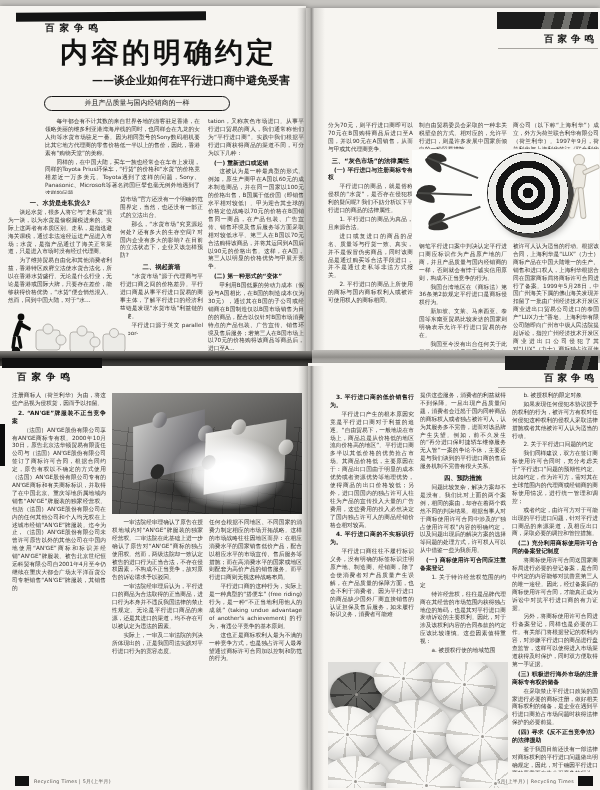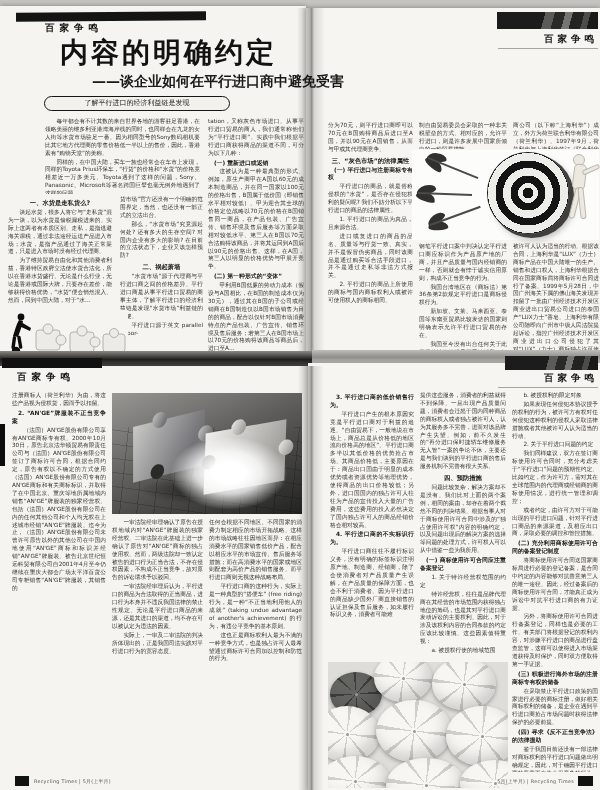--- a/index.html
+++ b/index.html
@@ -11,21 +11,21 @@
   
   .col{position:absolute;overflow:hidden;font-size:5.7px;line-height:7.9px;
        text-align:justify;color:#34322f;}
   .col p{margin:0 0 1px;text-indent:2em;}
   .col h4{font-size:6.3px;margin:3px 0 2px;text-align:center;color:#1c1b19;font-weight:bold;}
   .col h5{font-size:5.9px;margin:2px 0 1px;text-indent:1em;color:#1c1b19;font-weight:bold;}
   
   .p1-bar{left:16px;top:12px;width:190px;height:9px;background:#141414;transform:rotate(-.5deg);}
   .p1-label{left:45px;top:22px;font-size:9.5px;font-weight:bold;letter-spacing:5px;color:#111;}
   .p1-title{left:60px;top:34px;font-size:28px;font-weight:900;letter-spacing:3px;color:#121211;}
-  .p1-sub{left:92px;top:73px;font-size:14px;font-weight:bold;color:#1a1a19;}
+  .p1-sub{left:92px;top:73px;font-size:11px;font-weight:bold;color:#1a1a19;}
   .p1-pill{left:44px;top:96px;width:184px;height:13px;border:1.3px solid #161616;border-radius:8px;
            font-size:7px;line-height:13px;text-align:center;color:#222;background:#f3f1ec;}
   
   .hbar{background:linear-gradient(105deg,#1c1c1c 0 46%,#5b5b58 46% 55%,#2a2a28 55% 65%,
          #757571 65% 72%,#232322 72% 83%,#4c4c49 83% 89%,#191918 89%);}
   .rlabel{font-size:9.5px;font-weight:bold;letter-spacing:4px;color:#141414;text-align:right;
           border-bottom:1px solid #a8a5a0;padding-bottom:2px;}
   
   .band-left{left:0;top:351px;width:312px;height:19px;
       background:linear-gradient(180deg,#8a8884,#201f1d 45%,#6b6966);}
@@ -88,21 +88,21 @@
 <body>
 
 <div class="abs page" style="left:0;top:6px;width:306px;height:348px;"></div>
 <div class="abs page" style="left:306px;top:8px;width:294px;height:346px;background:#f7f5f1;"></div>
 <div class="abs gut" style="left:297px;top:8px;width:28px;height:344px;"></div>
 
 <div class="abs p1-bar"></div>
 <div class="abs p1-label">百家争鸣</div>
 <div class="abs p1-title">内容的明确约定</div>
 <div class="abs p1-sub">——谈企业如何在平行进口商中避免受害</div>
-<div class="abs p1-pill">了解平行进口的经济利益链是发现</div>
+<div class="abs p1-pill">并且产品质量与国内经销商的一样</div>
 
 <div class="col" style="left:45px;top:118px;width:155px;height:76px;">
     <p>每年都会有不计其数的来自世界各地的游客驻足香港，在领略美丽的维多利亚港湾海岸线的同时，也同样会在九龙的女人街等水货市场驻足一番。因为相同型号的Sony数码相机要比其它地方代理商的零售价格低一半以上的售价，因此，香港素有“购物天堂”的美称。</p>
     <p>同样的，在中国大陆，买车一族也经常会在车市上发现，同样的Toyota Prius环保车，“行货”的价格和“水货”的价格竟相差近一万多美元。Toyota遇到了这样的问题，Sony、Panasonic、Microsoft等著名跨国巨擘也毫无例外地遇到了这样的问题。</p>
   </div>
 <div class="col" style="left:8px;top:196px;width:104px;height:113px;">
     <h4>一、水货是走私货么?</h4>
     <p>谈起水货，很多人将它与“走私货”混为一谈，以为水货是偷税漏税进来的。实际上这两者有本质区别。走私，是指逃避海关课税，通过非法途径运送产品进入市场；水货，是指产品通过了海关正常渠道，只是进入市场时没有经过代理商。</p>
     <p>为了维持贸易自由化和其他消费者利益，香港特区政府立法使水货合法化，所以在香港水货盛行。无论是什么行业，无论是香港或国际大牌，只要存在差价，能够获得价格优势，“水货”便会悄然混入。然而，回到中国大陆，对于“水…</p>
   </div>

